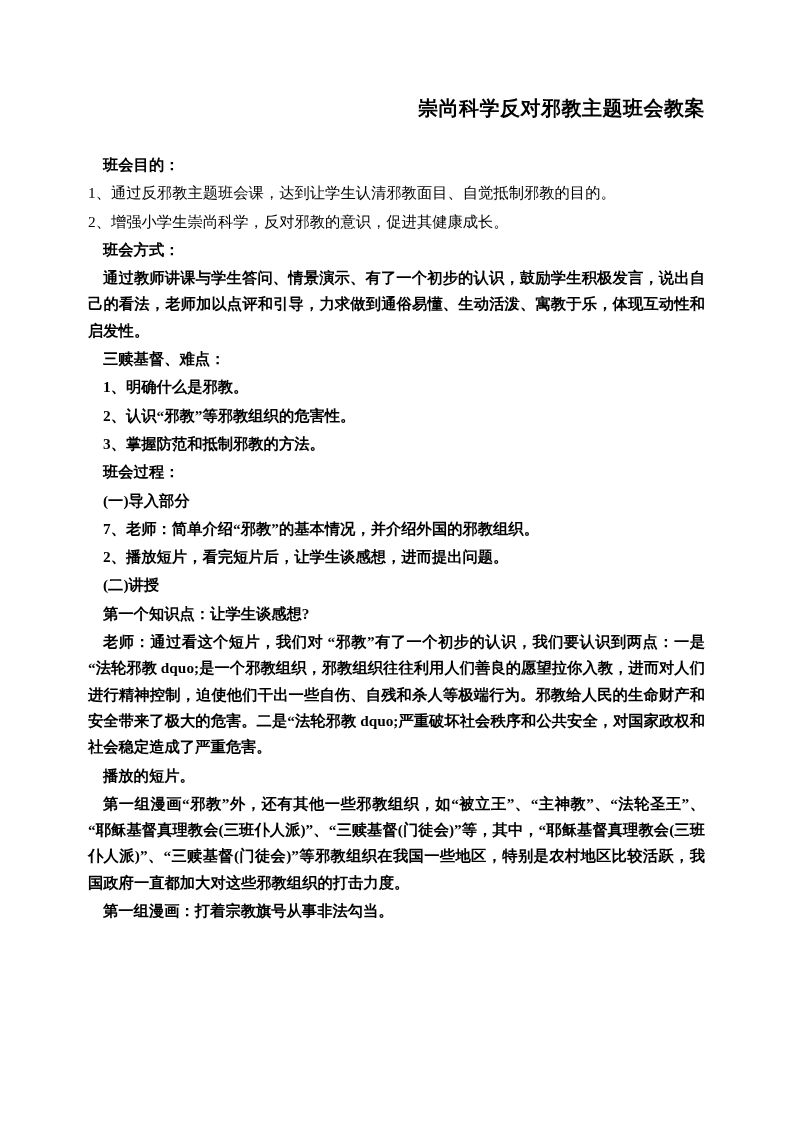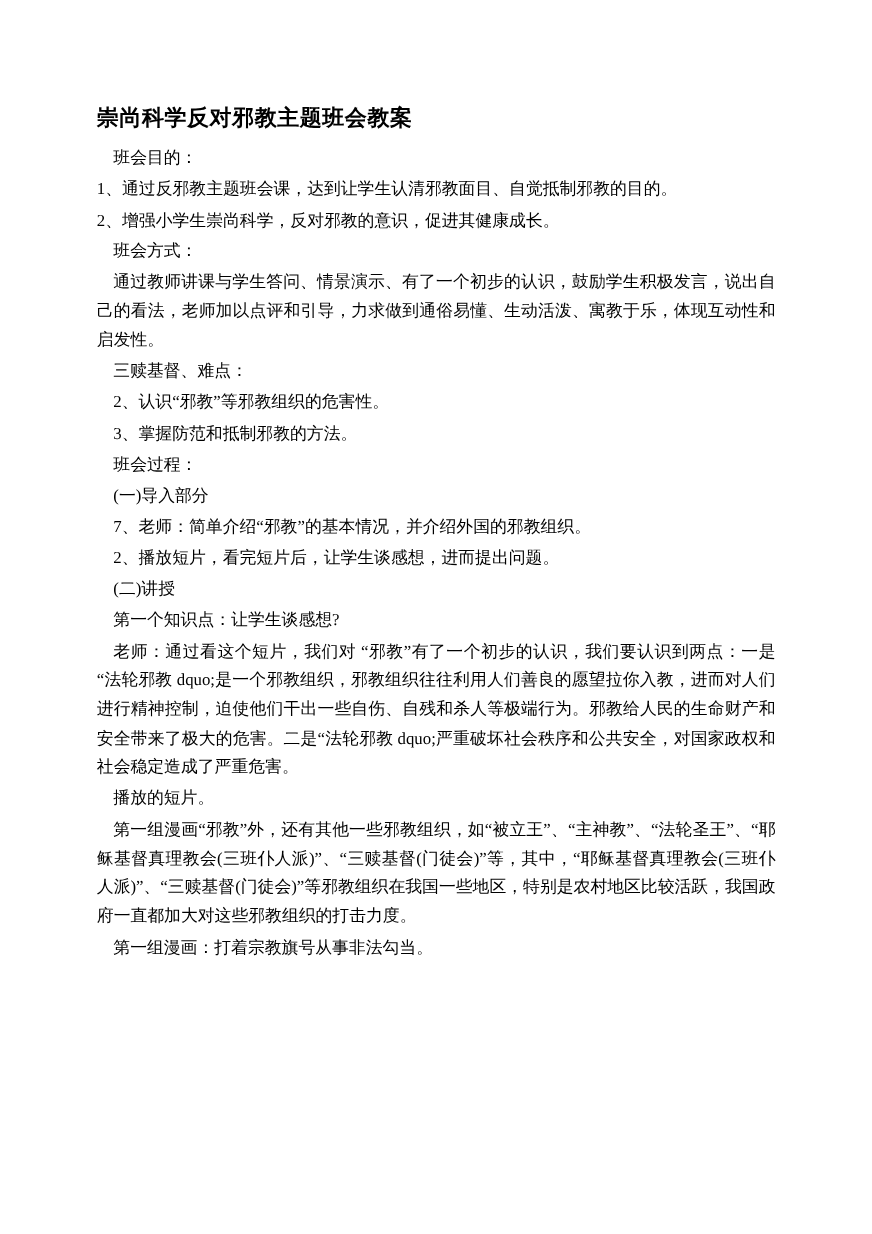--- a/index.html
+++ b/index.html
@@ -15,56 +15,58 @@
     overflow: hidden;
   }
   .page {
     position: relative;
     width: 793px;
     height: 1122px;
     box-sizing: border-box;
     padding: 78px 88px 60px 88px;
   }
   .doc-title {
-    text-align: left;
+    text-align: right;
     font-size: 20px;
     font-weight: bold;
     letter-spacing: 0.5px;
-    margin: 16px 0 9px 0;
+    margin: 16px 0 30px 0;
     line-height: 1.4;
   }
   .body-text p {
     margin: 0 0 2px 0;
     font-size: 15.3px;
     line-height: 1.72;
     text-align: justify;
     text-justify: inter-ideograph;
   }
   .indent1 {
     text-indent: 15px;
+    font-weight: bold;
   }
   .noindent {
     text-indent: 0;
   }
   .spaced {
     margin-top: 2px;
   }
 </style>
 </head>
 <body>
 
 <div class="page">
   <h1 class="doc-title">崇尚科学反对邪教主题班会教案</h1>
   <div class="body-text">
     <p class="indent1">班会目的：</p>
     <p class="noindent">1、通过反邪教主题班会课，达到让学生认清邪教面目、自觉抵制邪教的目的。</p>
     <p class="noindent">2、增强小学生崇尚科学，反对邪教的意识，促进其健康成长。</p>
     <p class="indent1">班会方式：</p>
     <p class="indent1">通过教师讲课与学生答问、情景演示、有了一个初步的认识，鼓励学生积极发言，说出自己的看法，老师加以点评和引导，力求做到通俗易懂、生动活泼、寓教于乐，体现互动性和启发性。</p>
     <p class="indent1">三赎基督、难点：</p>
+    <p class="indent1">1、明确什么是邪教。</p>
     <p class="indent1">2、认识“邪教”等邪教组织的危害性。</p>
     <p class="indent1">3、掌握防范和抵制邪教的方法。</p>
     <p class="indent1">班会过程：</p>
     <p class="indent1">(一)导入部分</p>
     <p class="indent1">7、老师：简单介绍“邪教”的基本情况，并介绍外国的邪教组织。</p>
     <p class="indent1">2、播放短片，看完短片后，让学生谈感想，进而提出问题。</p>
     <p class="indent1">(二)讲授</p>
     <p class="indent1">第一个知识点：让学生谈感想?</p>
     <p class="indent1 spaced">老师：通过看这个短片，我们对 “邪教”有了一个初步的认识，我们要认识到两点：一是“法轮邪教 dquo;是一个邪教组织，邪教组织往往利用人们善良的愿望拉你入教，进而对人们进行精神控制，迫使他们干出一些自伤、自残和杀人等极端行为。邪教给人民的生命财产和安全带来了极大的危害。二是“法轮邪教 dquo;严重破坏社会秩序和公共安全，对国家政权和社会稳定造成了严重危害。</p>
     <p class="indent1 spaced">播放的短片。</p>

